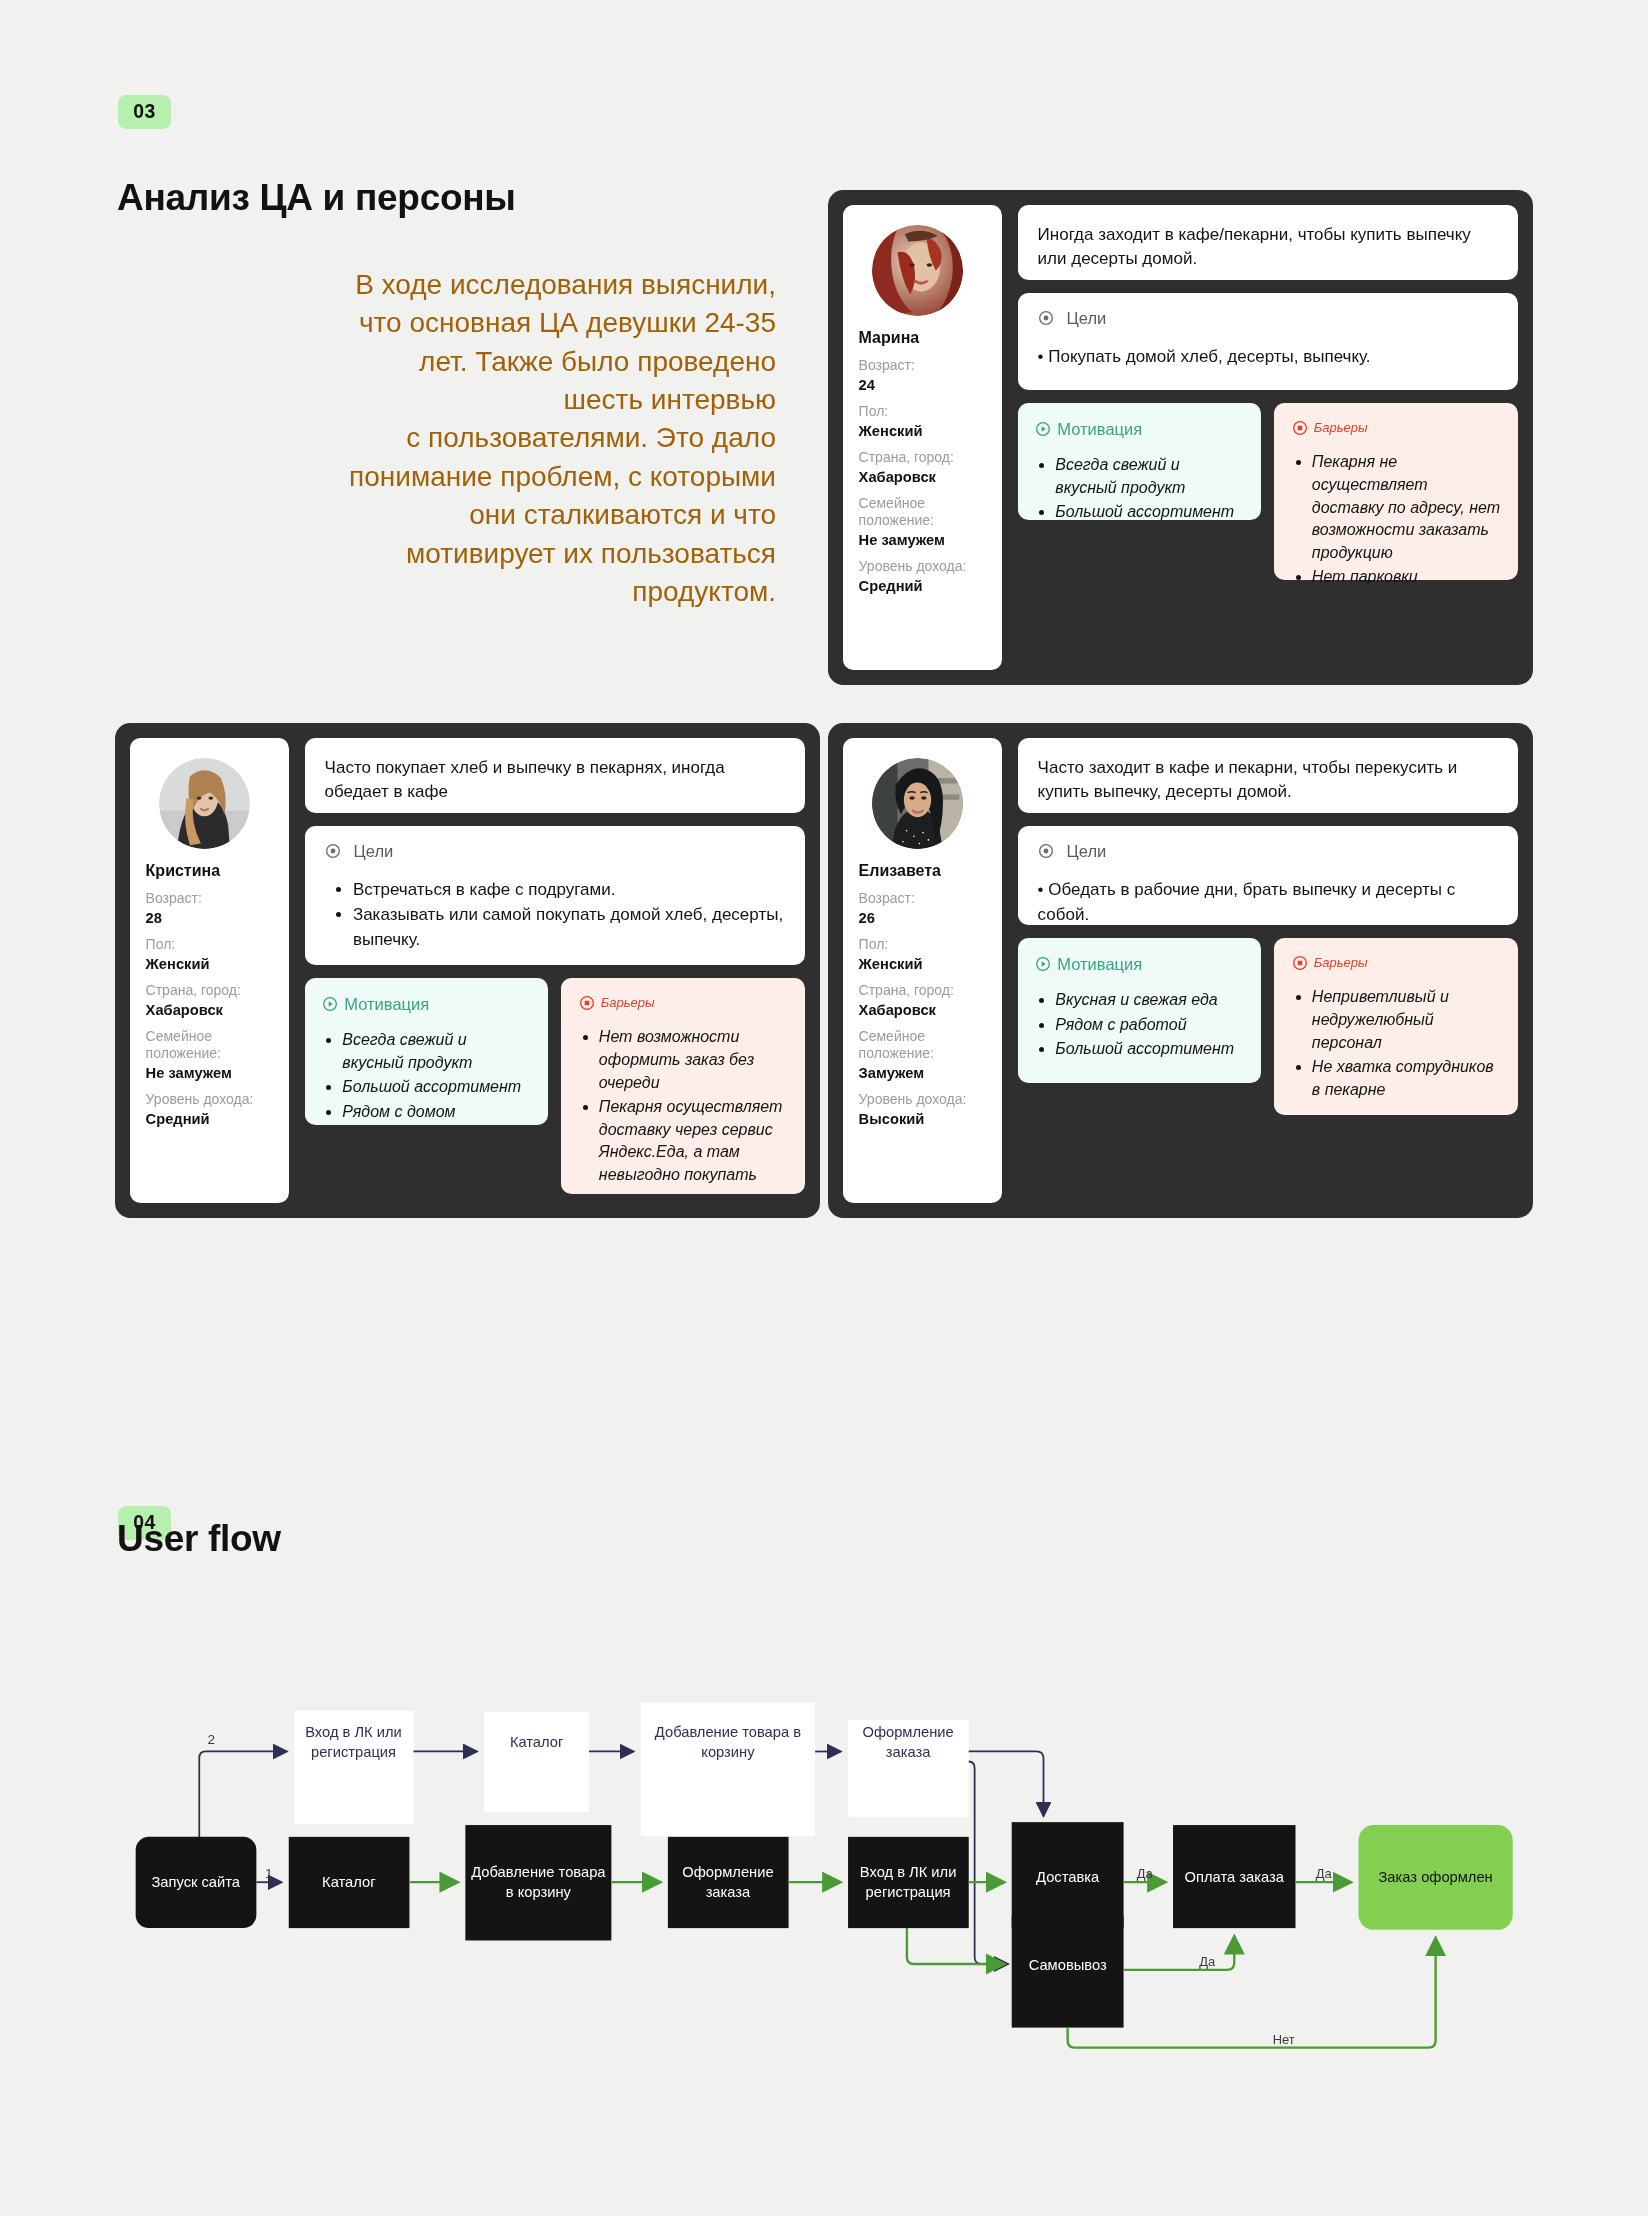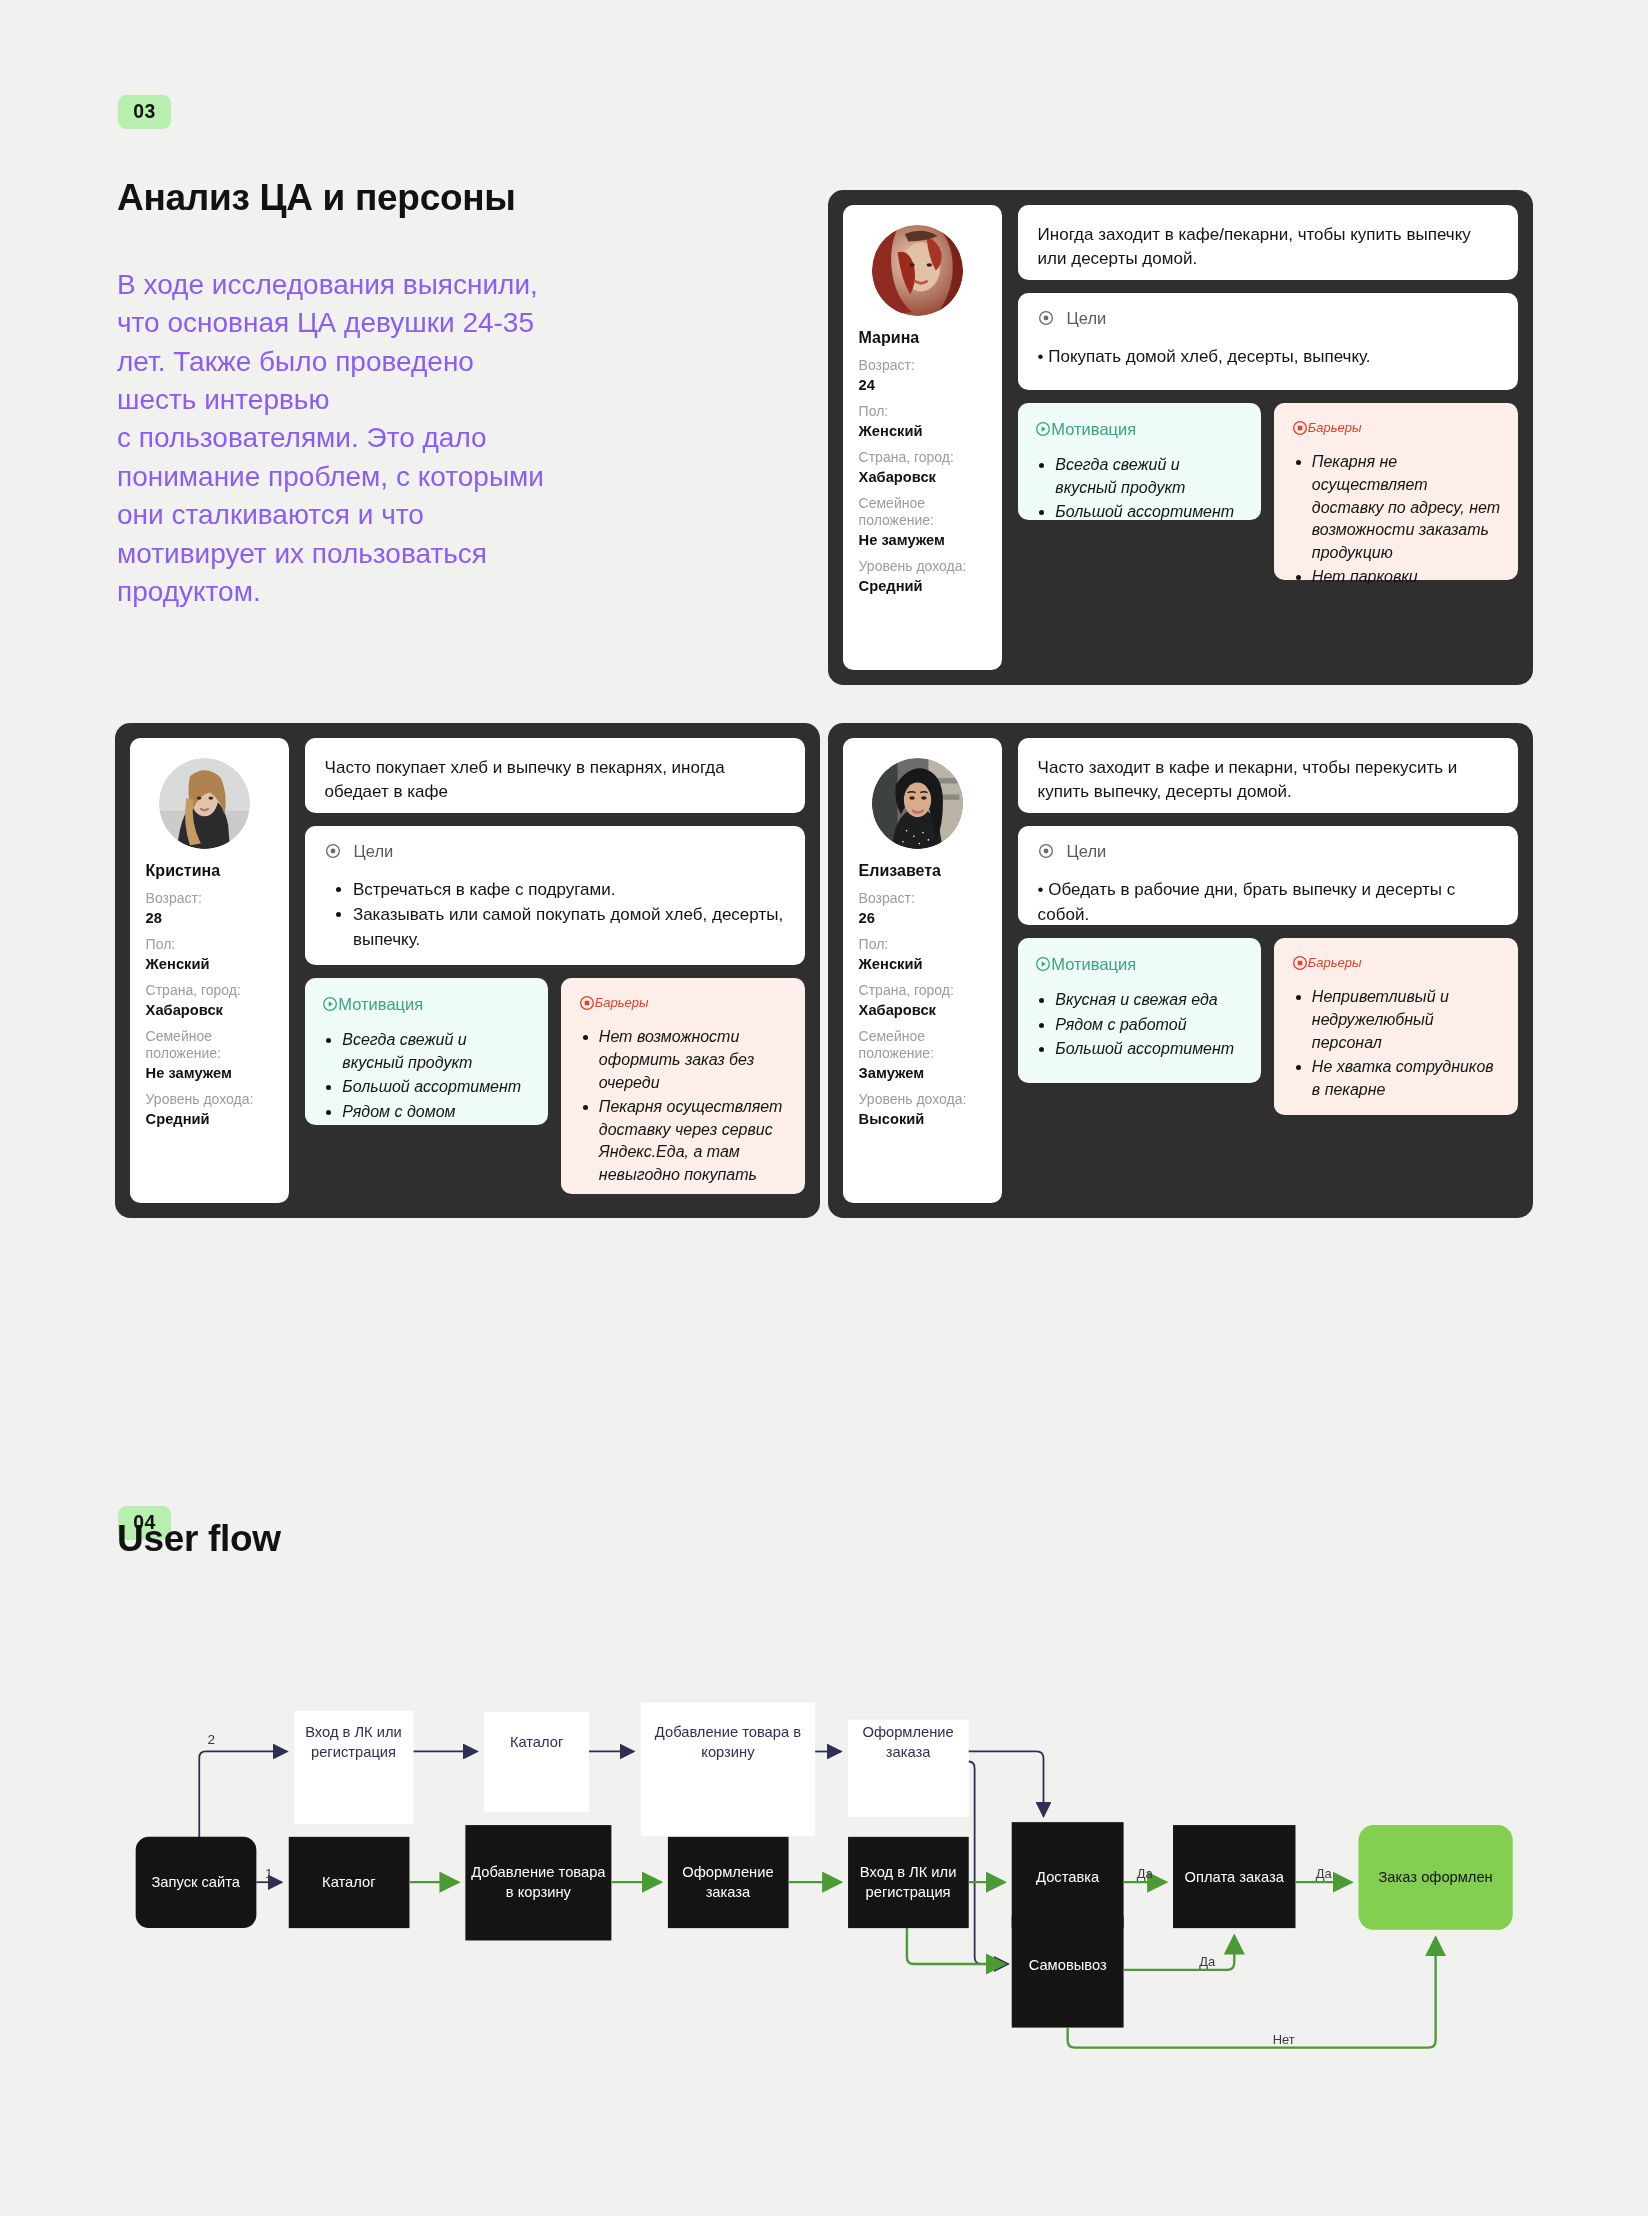--- a/index.html
+++ b/index.html
@@ -28,22 +28,23 @@
     position: absolute;
     font-size: 37px;
     font-weight: 700;
     letter-spacing: -0.3px;
     color: #121212;
   }
   .section-lead {
     position: absolute;
     font-size: 28px;
     line-height: 1.37;
-    color: #8b5cf6;
+    color: #a16207;
     white-space: pre-line;
+    text-align: right;
   }
 
   
   .persona {
     position: absolute;
     background: #2f2f2f;
     border-radius: 15.3px;
     display: flex;
     padding: 15.3px;
     gap: 15.3px;
@@ -100,21 +101,21 @@
     border-radius: 10.6px;
     padding: 16.5px 17.7px 19px;
     flex: 1 1 0;
   }
   .bar-box {
     background: #fdeeea;
     border-radius: 10.6px;
     padding: 16.5px 17.7px 19px;
     flex: 1 1 0;
   }
-  .mb-head { display: flex; align-items: center; gap: 0; margin-bottom: 15.3px; text-align: right; }
+  .mb-head { display: flex; align-items: center; gap: 6px; margin-bottom: 15.3px; text-align: right; }
   .mot-head-label { font-size: 16.5px; color: #3aa482; }
   .bar-head-label { font-size: 13px; color: #e5402a; font-style: italic; }
   .mb-list { font-size: 16px; line-height: 1.42; color: #141414; padding-left: 20px; font-style: italic; }
   .mb-list li { margin-bottom: 1.8px; }
 
   svg { display: block; }
 
   
   .flow { position: absolute; left: 0; top: 0; }
 </style>

